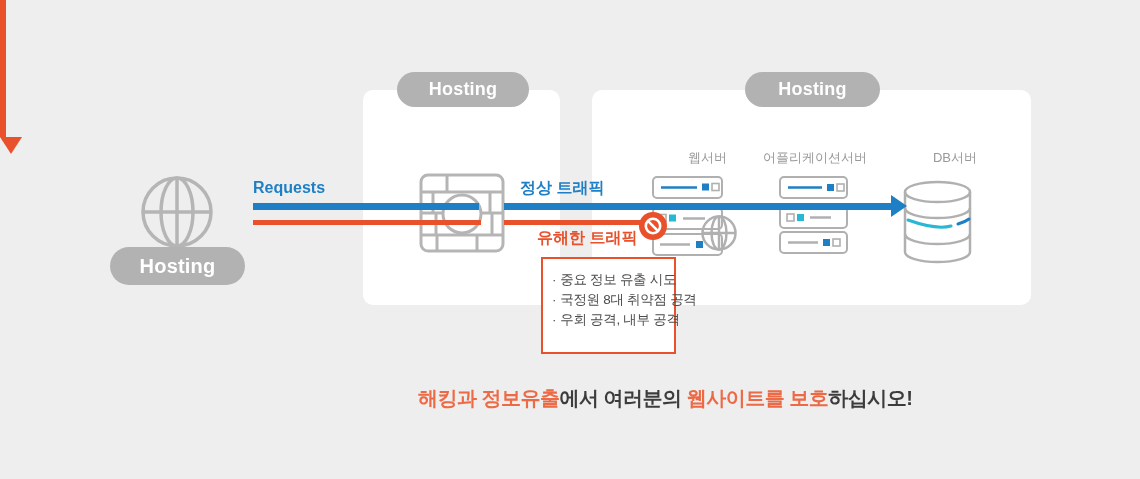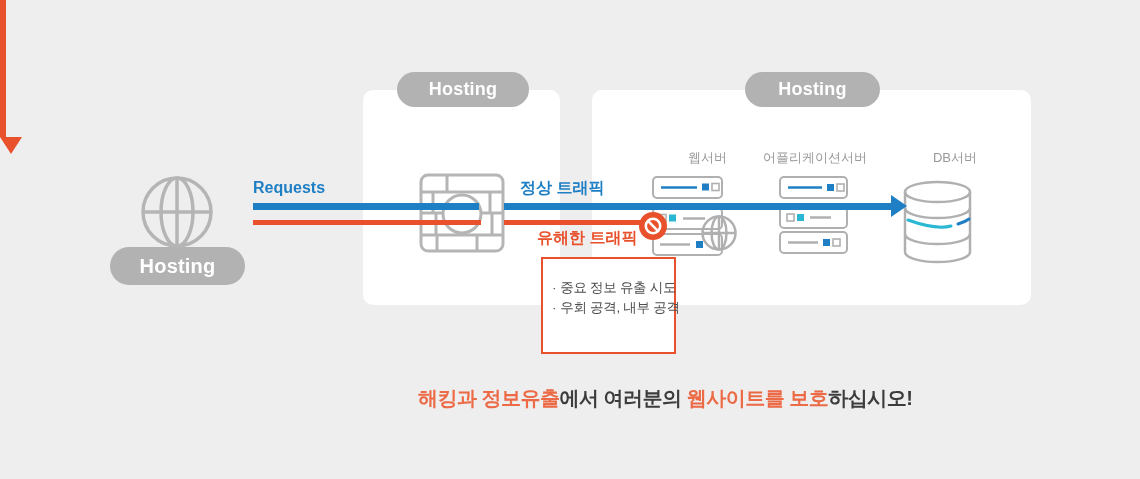--- a/index.html
+++ b/index.html
@@ -87,21 +87,21 @@
   }
   .server-label.web{left:647px;width:80px;}
   .server-label.app{left:763px;width:100px;}
   .server-label.db{left:897px;width:80px;}
 
   
   .threat-box{
     position:absolute;left:541px;top:257px;width:135px;height:97px;
     background:#fff;border:2px solid var(--accent-red);
     box-sizing:border-box;z-index:2;
-    padding:19px 4px 0 9px;
+    padding:11px 4px 0 9px;
   }
   .threat-item{
     font-size:13.5px;color:var(--list-text);
     line-height:20px;white-space:nowrap;
     letter-spacing:-0.3px;
   }
   .threat-item .bullet{margin-right:4px;}
 
   
   .tagline{
@@ -212,20 +212,21 @@
   <div class="red-vline"></div>
 
   <svg class="abs" style="left:638px;top:211px;z-index:3;" width="30" height="30" viewBox="0 0 30 30">
     <circle cx="15" cy="15" r="14" style="fill:var(--accent-red);"></circle>
     <circle cx="15" cy="15" r="7.2" style="fill:none;stroke:#fff;stroke-width:2.6;"></circle>
     <line x1="9.9" y1="9.9" x2="20.1" y2="20.1" style="stroke:#fff;stroke-width:2.6;"></line>
   </svg>
 
   <div class="threat-box">
       <div class="threat-item"><span class="bullet">·</span><span>중요 정보 유출 시도</span></div>
+      <div class="threat-item"><span class="bullet">·</span><span>국정원 8대 취약점 공격</span></div>
       <div class="threat-item"><span class="bullet">·</span><span>우회 공격, 내부 공격</span></div>
     </div>
 
   <div class="red-down-arrow"></div>
 
   <div class="flow-label requests">Requests</div>
   <div class="flow-label normal">정상 트래픽</div>
   <div class="flow-label harmful">유해한 트래픽</div>
 
   <div class="server-label web">웹서버</div>

